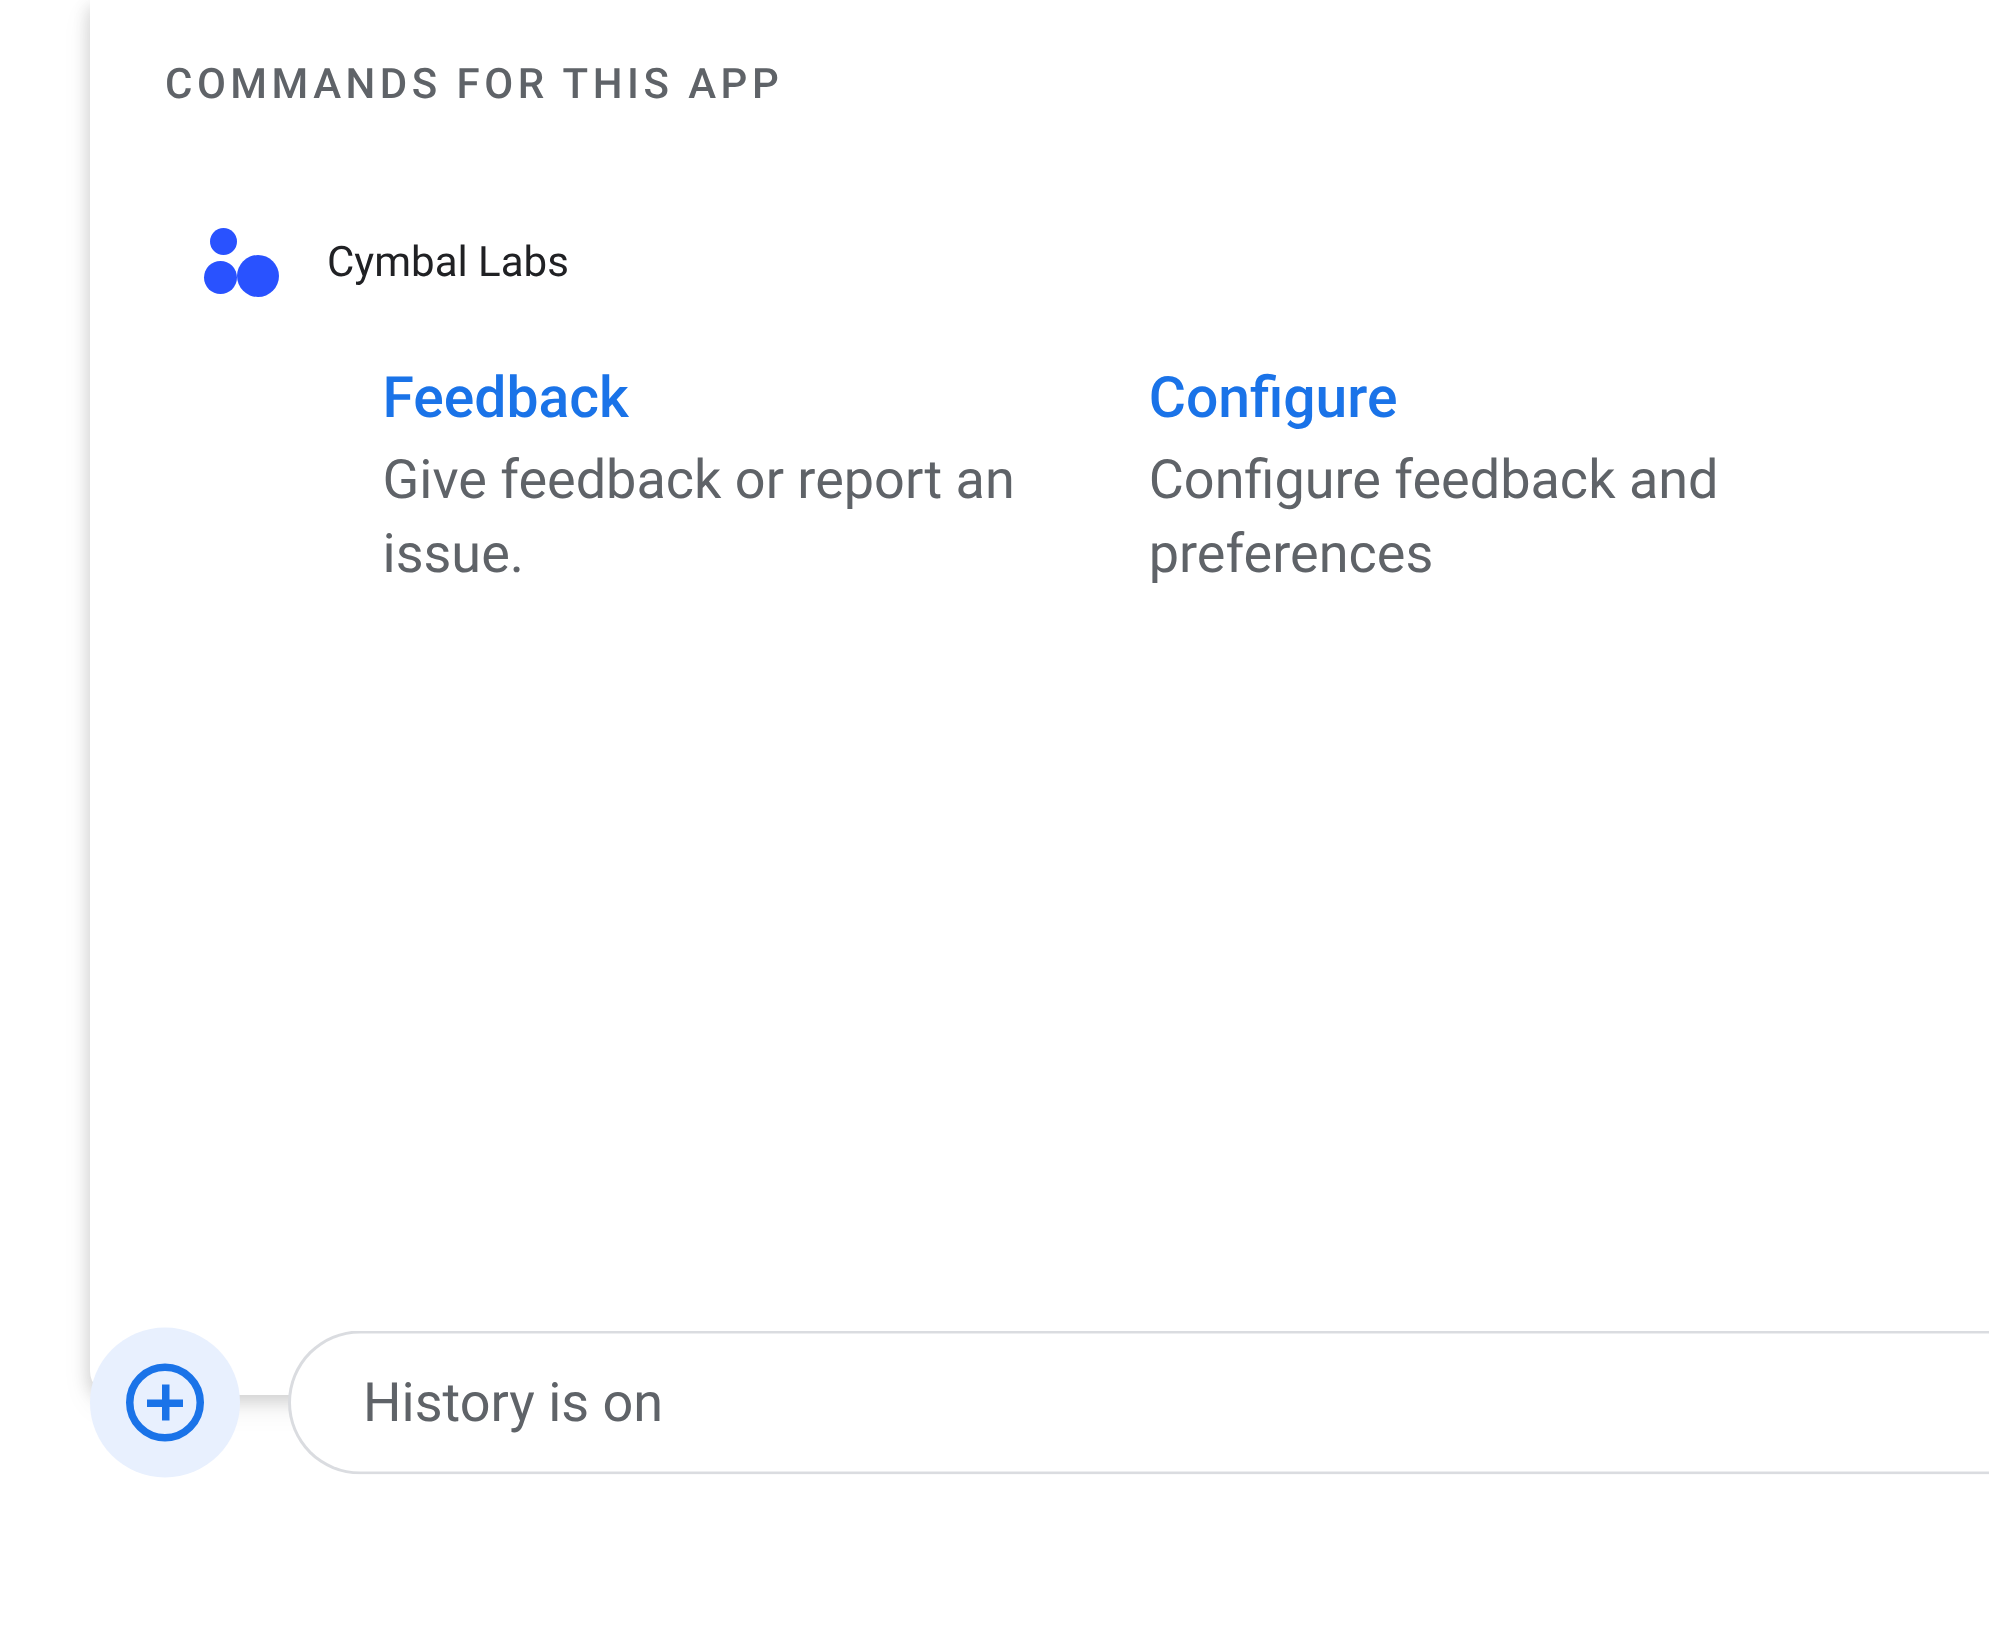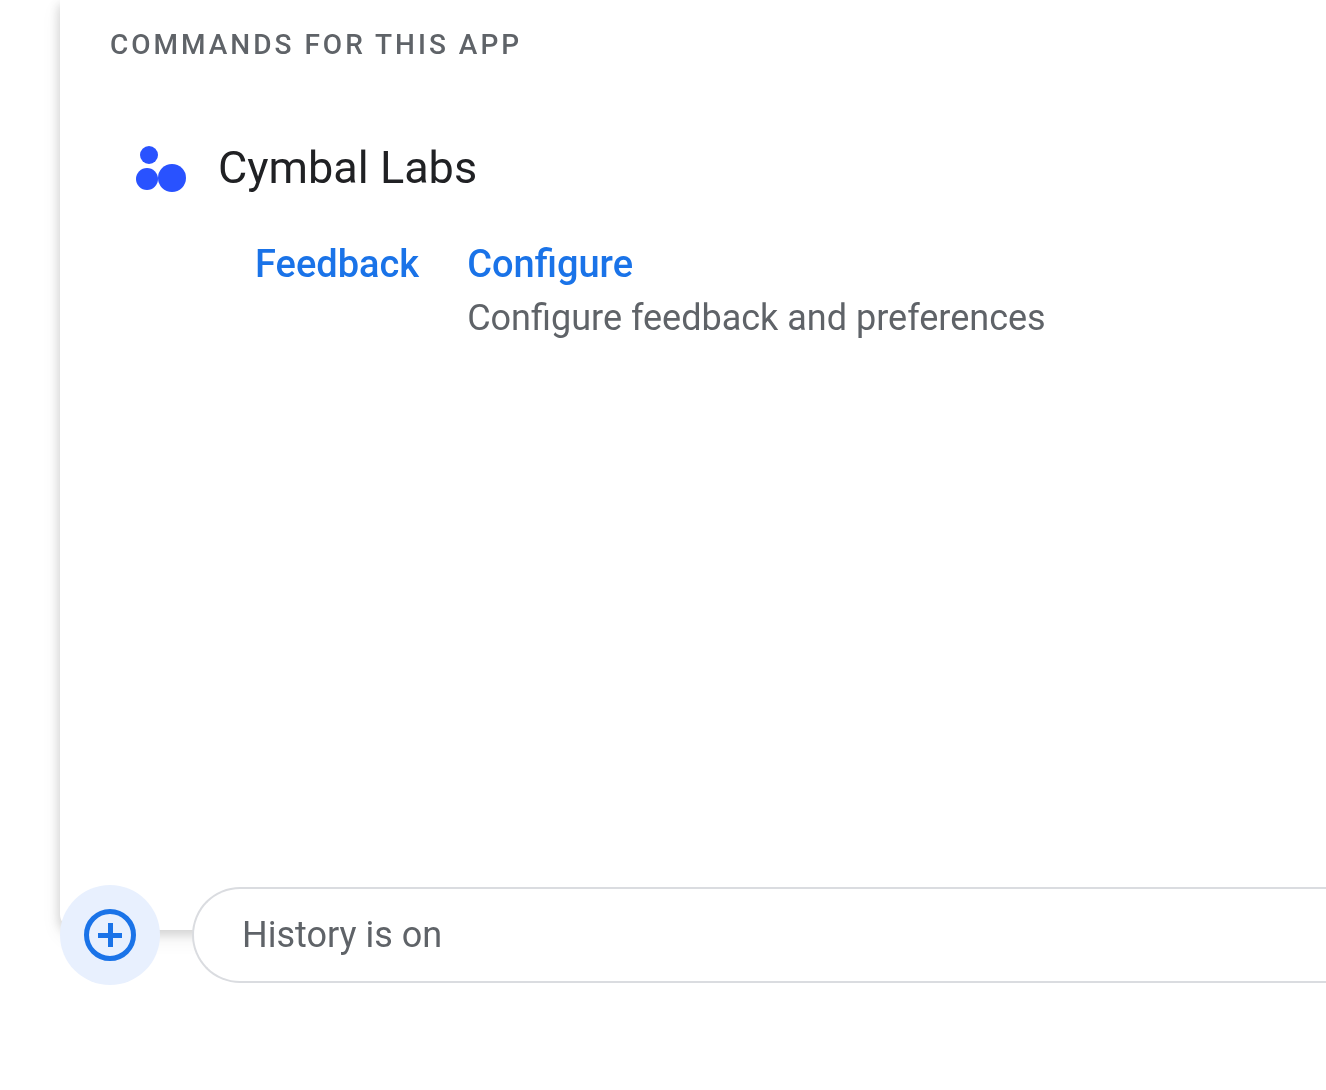--- a/index.html
+++ b/index.html
@@ -17,21 +17,21 @@
     }
     .popup-panel {
       position: absolute;
       top: 0;
       left: 60px;
       right: 0;
       height: 930px;
       background: #fff;
       border-bottom-left-radius: 16px;
       box-shadow: -2px 4px 10px rgba(0,0,0,0.12), 0 8px 20px rgba(0,0,0,0.08);
-      padding: 28px 50px;
+      padding: 39px 50px;
     }
     .section-header {
       font-size: 28px;
       font-weight: 500;
       letter-spacing: 3px;
       color: #5f6368;
       text-transform: uppercase;
       margin-bottom: 80px;
     }
     .app-row {
@@ -68,21 +68,21 @@
     .app-icon .dot-br {
       position: absolute;
       width: 28px;
       height: 28px;
       background: #2952ff;
       border-radius: 50%;
       left: 18px;
       bottom: -2px;
     }
     .app-name {
-      font-size: 45px;
+      font-size: 28px;
       font-weight: 400;
       color: #202124;
     }
     .commands-list {
       margin-left: 145px;
       display: flex;
       flex-direction: row;
       gap: 48px;
     }
     .command-item {
@@ -172,20 +172,21 @@
       <span class="dot-top"></span>
       <span class="dot-bl"></span>
       <span class="dot-br"></span>
     </div>
     <div class="app-name">Cymbal Labs</div>
   </div>
 
   <div class="commands-list">
     <div class="command-item">
       <div class="command-title">Feedback</div>
+      <div class="command-desc">Give feedback or report an issue.</div>
     </div>
     <div class="command-item">
       <div class="command-title">Configure</div>
       <div class="command-desc">Configure feedback and preferences</div>
     </div>
   </div>
 </div>
 
 <div class="compose-row">
   <div class="add-button">

